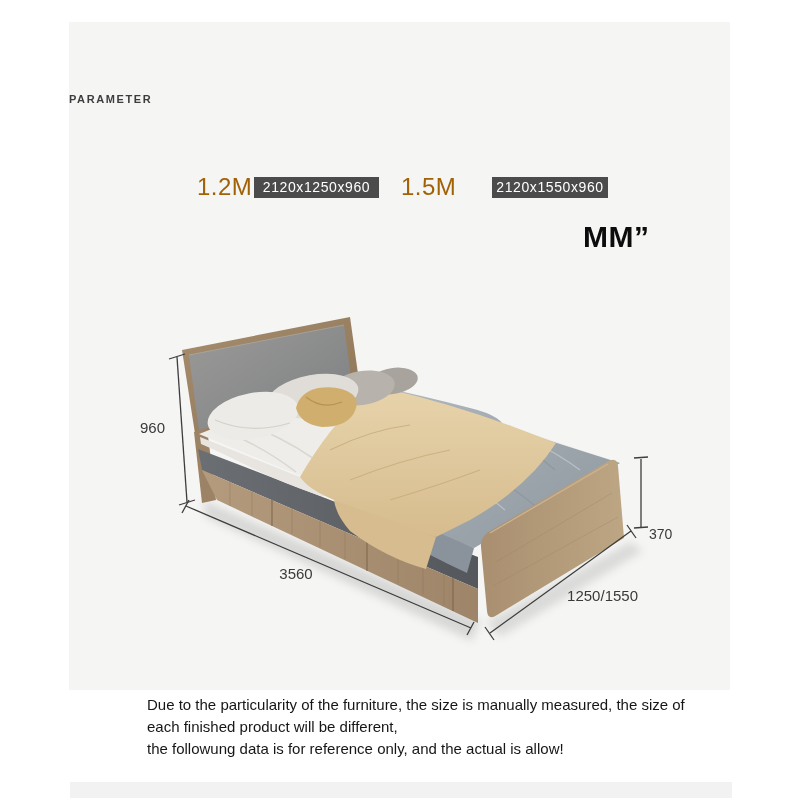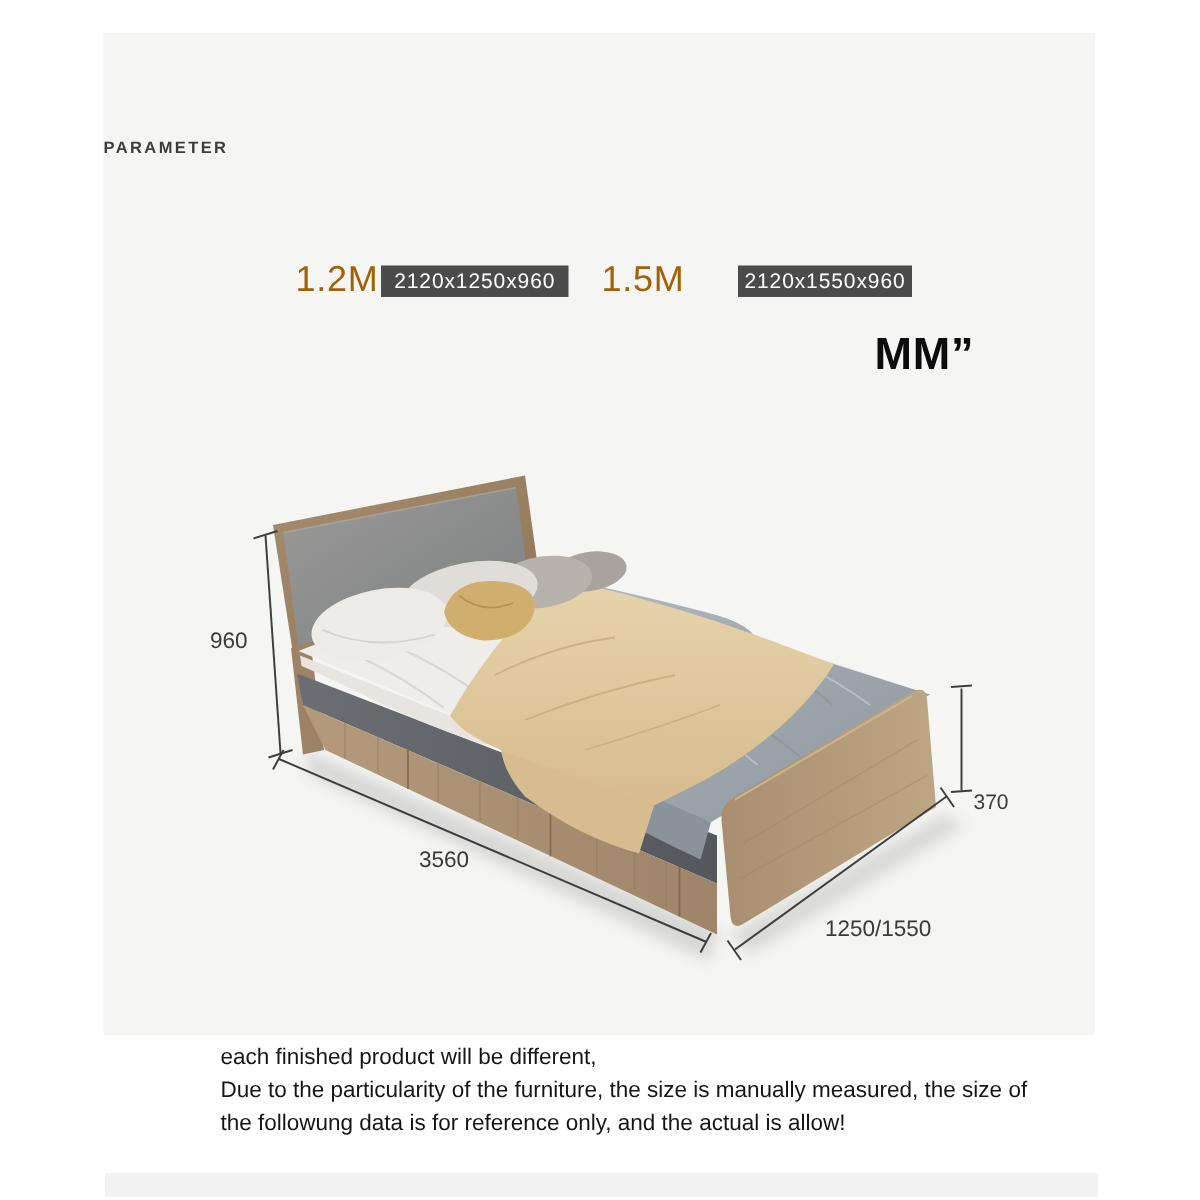--- a/index.html
+++ b/index.html
@@ -14,21 +14,21 @@
   .size-label.s2{left:401px;top:173px;}
   .badge{height:21px;line-height:21px;background:#4b4b4b;color:#ffffff;text-align:center;
          font-size:14px;letter-spacing:.6px;}
   .badge.b1{left:254px;top:177px;width:125px;}
   .badge.b2{left:492px;top:177px;width:116px;}
   .unit{left:583px;top:220px;font-size:30px;font-weight:800;color:#0c0c0c;letter-spacing:.5px;}
   .dim{color:#3a3a3a;font-size:15px;}
   .dim.d960{left:140px;top:419px;width:34px;text-align:left;}
   .dim.d370{left:649px;top:482px;font-size:14px;margin-top:44px;}
   .dim.d2120{left:266px;top:565px;width:60px;text-align:center;}
-  .dim.d1250{left:550px;top:611px;width:88px;text-align:left;}
+  .dim.d1250{left:550px;top:587px;width:88px;text-align:right;}
   .disclaimer{left:147px;top:694px;width:600px;font-size:15px;font-weight:500;
               color:#161616;line-height:22px;}
   .footer-bar{left:70px;top:782px;width:662px;height:16px;background:#f2f2f2;}
   svg.scene{left:0;top:0;}
 </style>
 </head>
 <body>
 
 <div class="abs panel"></div>
 
@@ -177,18 +177,18 @@
 <div class="abs badge b2">2120x1550x960</div>
 
 <div class="abs unit">MM”</div>
 
 <div class="abs dim d960">960</div>
 <div class="abs dim d370">370</div>
 <div class="abs dim d2120">3560</div>
 <div class="abs dim d1250">1250/1550</div>
 
 <div class="abs disclaimer">
+  <div>Due to the particularity of the furniture, the size is manually measured, the size of</div>
   <div>each finished product will be different,</div>
-  <div>Due to the particularity of the furniture, the size is manually measured, the size of</div>
   <div>the followung data is for reference only, and the actual is allow!</div>
 </div>
 
 <div class="abs footer-bar"></div>
 
 </body></html>

